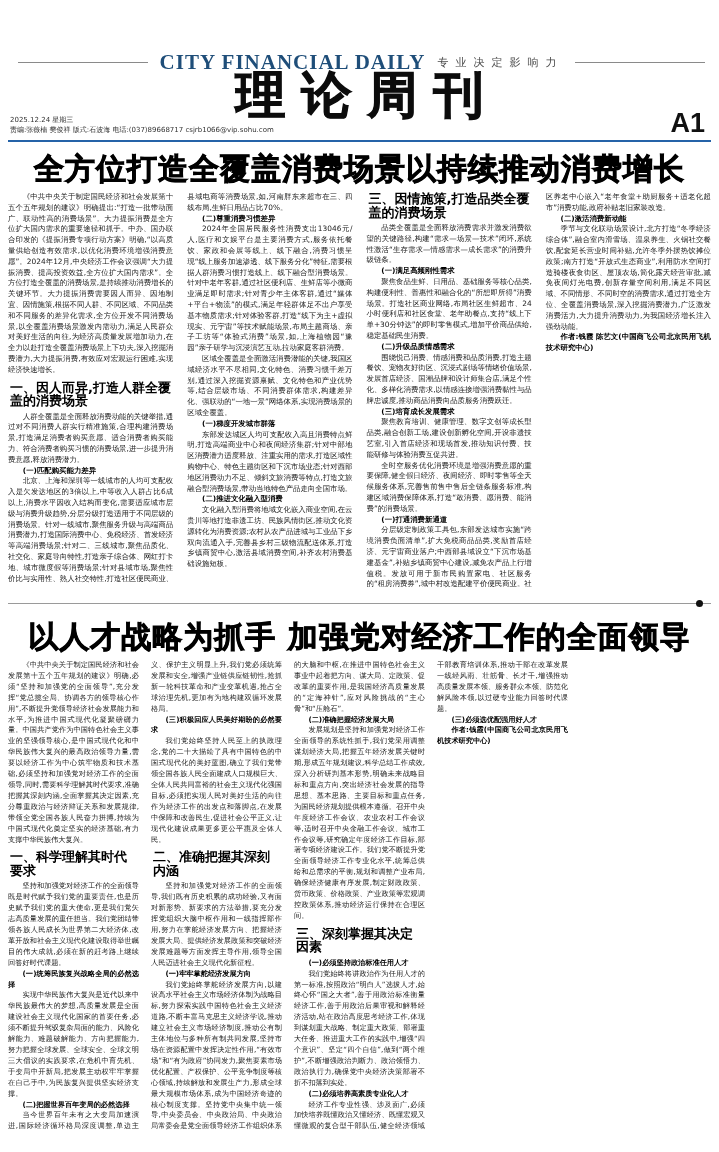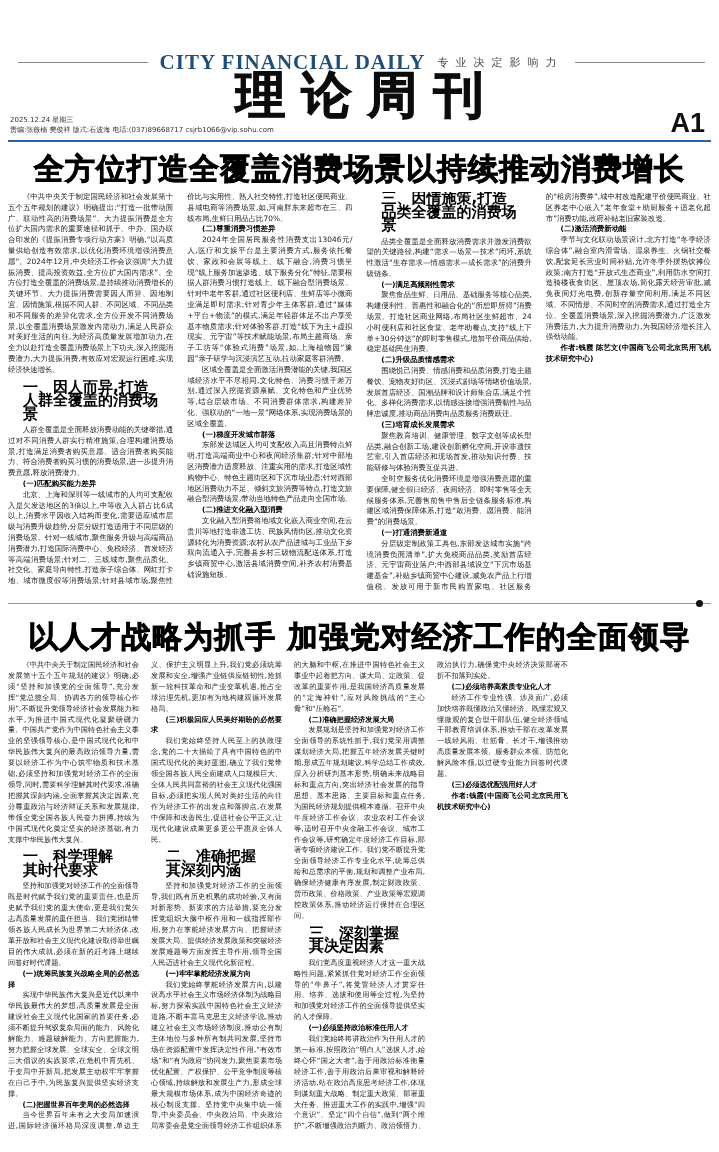--- a/index.html
+++ b/index.html
@@ -25,21 +25,21 @@
   .headline{
     margin:10px 8px 6px;text-align:center;font-size:30px;line-height:34px;font-weight:900;
     letter-spacing:1px;color:#000;-webkit-text-stroke:0.8px #000;white-space:nowrap;
   }
   .article-body{
     margin:4px 8px 0;text-align:justify;overflow:hidden;column-fill:auto;
   }
   .body-1{height:402px;column-count:4;column-gap:14px;font-size:7.4px;line-height:10.8px;}
   .body-2{height:476px;column-count:5;column-gap:12px;font-size:7.2px;line-height:10.9px;}
   .blk-body{margin:0;text-indent:2em;}
-  .blk-h1{margin:5px 15px 4px;font-weight:bold;font-size:15px;line-height:13.5px;text-align:left;color:#000;}
+  .blk-h1{margin:5px 2px 4px;font-weight:bold;font-size:13px;line-height:13.5px;text-align:left;color:#000;}
   .blk-h2{margin:0;font-weight:bold;text-indent:2em;color:#000;}
   .blk-author{margin:0;font-weight:bold;text-indent:2em;color:#000;}
   .article-divider{position:relative;margin:9px 8px 2px;border-top:1px solid #9a9a9a;height:6px;}
   .divider-dot{position:absolute;right:8px;top:-4px;width:7px;height:7px;border-radius:50%;background:#111;display:block;}
 </style>
 </head>
 <body>
 
 <div class="page">
 
@@ -107,21 +107,20 @@
         <p class="blk-body">当今世界百年未有之大变局加速演进,国际经济循环格局深度调整,单边主义、保护主义明显上升,我们党必须统筹发展和安全,增强产业链供应链韧性,抢抓新一轮科技革命和产业变革机遇,抢占全球治理先机,更加有为地构建双循环发展格局。</p>
         <p class="blk-h2">(三)积极回应人民美好期盼的必然要求</p>
         <p class="blk-body">我们党始终坚持人民至上的执政理念,党的二十大描绘了具有中国特色的中国式现代化的美好蓝图,确立了我们党带领全国各族人民全面建成人口规模巨大、全体人民共同富裕的社会主义现代化强国目标,必须把实现人民对美好生活的向往作为经济工作的出发点和落脚点,在发展中保障和改善民生,促进社会公平正义,让现代化建设成果更多更公平惠及全体人民。</p>
         <p class="blk-h1">二、准确把握其深刻内涵</p>
         <p class="blk-body">坚持和加强党对经济工作的全面领导,我们既有历史积累的成功经验,又有面对新形势、新要求的方法举措,要充分发挥党组织大脑中枢作用和一线指挥部作用,努力在掌舵经济发展方向、把握经济发展大局、提供经济发展政策和突破经济发展难题等方面发挥主导作用,领导全国人民迈进社会主义现代化新征程。</p>
         <p class="blk-h2">(一)牢牢掌舵经济发展方向</p>
         <p class="blk-body">我们党始终掌舵经济发展方向,以建设高水平社会主义市场经济体制为战略目标,努力探索实践中国特色社会主义经济道路,不断丰富马克思主义经济学说,推动建立社会主义市场经济制度,推动公有制主体地位与多种所有制共同发展,坚持市场在资源配置中发挥决定性作用,“有效市场”和“有为政府”协同发力,聚焦要素市场优化配置、产权保护、公平竞争制度等核心领域,持续解放和发展生产力,形成全球最大规模市场体系,成为中国经济奇迹的核心制度支撑。坚持党中央集中统一领导,中央委员会、中央政治局、中央政治局常委会是党全面领导经济工作组织体系的大脑和中枢,在推进中国特色社会主义事业中起着把方向、谋大局、定政策、促改革的重要作用,是我国经济高质量发展的“定海神针”,应对风险挑战的“主心骨”和“压舱石”。</p>
         <p class="blk-h2">(二)准确把握经济发展大局</p>
         <p class="blk-body">发展规划是坚持和加强党对经济工作全面领导的系统性抓手,我们党采用调整谋划经济大局,把握五年经济发展关键时期,形成五年规划建议,科学总结工作成效,深入分析研判基本形势,明确未来战略目标和重点方向,突出经济社会发展的指导思想、基本思路、主要目标和重点任务,为国民经济规划提供根本遵循。召开中央年度经济工作会议、农业农村工作会议等,适时召开中央金融工作会议、城市工作会议等,研究确定年度经济工作目标,部署专项经济建设工作。我们党不断提升党全面领导经济工作专业化水平,统筹总供给和总需求的平衡,规划和调整产业布局,确保经济健康有序发展,制定财政政策、货币政策、价格政策、产业政策等宏观调控政策体系,推动经济运行保持在合理区间。</p>
         <p class="blk-h1">三、深刻掌握其决定因素</p>
-        <p class="blk-body">我们党高度重视经济人才这一重大战略性问题,紧紧抓住党对经济工作全面领导的“牛鼻子”,将党管经济人才贯穿任用、培养、选拔和使用等全过程,为坚持和加强党对经济工作的全面领导提供坚实的人才保障。</p>
         <p class="blk-h2">(一)必须坚持政治标准任用人才</p>
         <p class="blk-body">我们党始终将讲政治作为任用人才的第一标准,按照政治“明白人”选拔人才,始终心怀“国之大者”,善于用政治标准衡量经济工作,善于用政治后果审视和解释经济活动,站在政治高度思考经济工作,体现到谋划重大战略、制定重大政策、部署重大任务、推进重大工作的实践中,增强“四个意识”、坚定“四个自信”,做到“两个维护”,不断增强政治判断力、政治领悟力、政治执行力,确保党中央经济决策部署不折不扣落到实处。</p>
         <p class="blk-h2">(二)必须培养高素质专业化人才</p>
         <p class="blk-body">经济工作专业性强、涉及面广,必须加快培养既懂政治又懂经济、既懂宏观又懂微观的复合型干部队伍,健全经济领域干部教育培训体系,推动干部在改革发展一线经风雨、壮筋骨、长才干,增强推动高质量发展本领、服务群众本领、防范化解风险本领,以过硬专业能力回答时代课题。</p>
         <p class="blk-h2">(三)必须选优配强用好人才</p>
         <p class="blk-author">作者:钱霞(中国商飞公司北京民用飞机技术研究中心)</p>
       </div>
   </article>
 
 </div>

